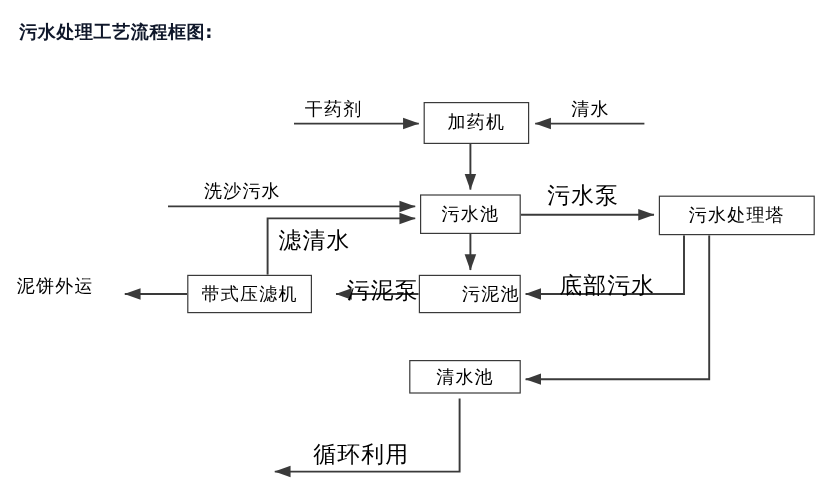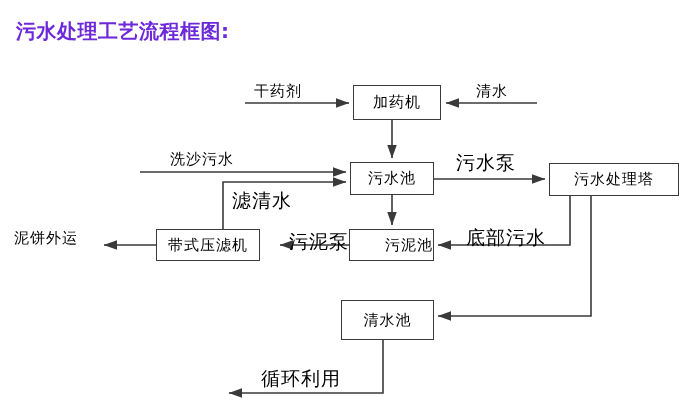--- a/index.html
+++ b/index.html
@@ -12,23 +12,23 @@
     width: 700px;
     height: 420px;
     background: #ffffff;
     overflow: hidden;
     font-family: "DejaVu Sans", "Liberation Sans", sans-serif;
   }
   #title {
     position: absolute;
     left: 16px;
     top: 18px;
-    font-size: 20px;
+    font-size: 15px;
     font-weight: bold;
-    color: #6d28d9;
+    color: #0f172a;
     letter-spacing: 0.5px;
     white-space: nowrap;
   }
   .node {
     position: absolute;
     box-sizing: border-box;
     border: 1.5px solid #3a3a3a;
     background: #ffffff;
     color: #000000;
     font-size: 15px;
@@ -119,21 +119,21 @@
   </div>
 
   <div class="node" style="left:156px; top:229px; width:104px; height:32px;">
     <span>带式压滤机</span>
   </div>
 
   <div class="node" style="left:349px; top:229px; width:85px; height:32px;justify-content:flex-end;">
     <span>污泥池</span>
   </div>
 
-  <div class="node" style="left:341px; top:300px; width:93px; height:40px;">
+  <div class="node" style="left:341px; top:300px; width:93px; height:28px;">
     <span>清水池</span>
   </div>
 
   <div class="term-label" style="left:254px; top:82px;">干药剂</div>
 
   <div class="term-label" style="left:476px; top:82px;">清水</div>
 
   <div class="term-label" style="left:170px; top:150px;">洗沙污水</div>
 
   <div class="term-label" style="left:14px; top:229px;">泥饼外运</div>

